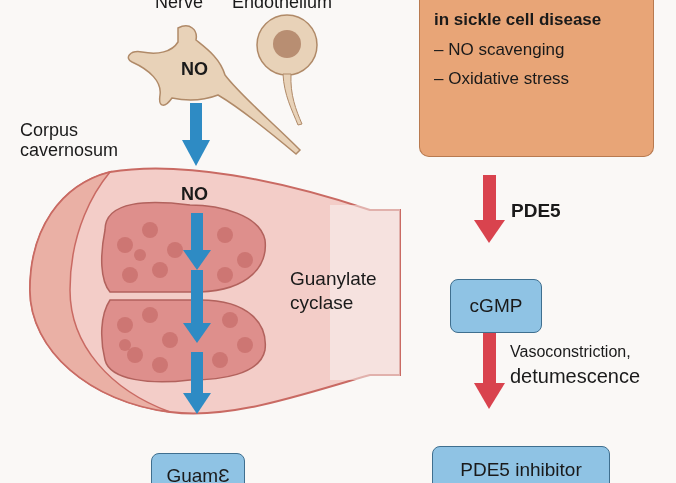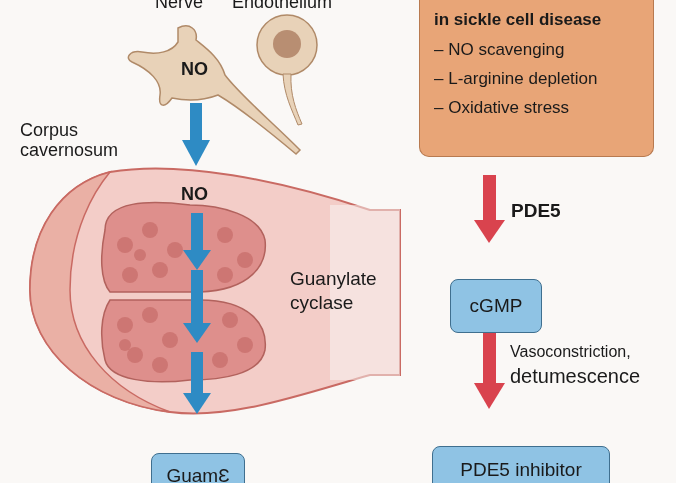--- a/index.html
+++ b/index.html
@@ -80,19 +80,18 @@
 <div class="lbl bold" style="left:181px;top:184px">NO</div>
 <div class="lbl" style="left:290px;top:268px;font-size:19px">Guanylate</div>
 <div class="lbl" style="left:290px;top:292px;font-size:19px">cyclase</div>
 <div class="lbl bold" style="left:511px;top:200px;font-size:19px">PDE5</div>
 <div class="lbl" style="left:510px;top:341px;font-size:16px">Vasoconstriction,</div>
 <div class="lbl" style="left:510px;top:366px;font-size:20px">detumescence</div>
 
 <div class="orange">
   <div class="title">in sickle cell disease</div>
   <div class="item" style="margin-top:3px">– NO scavenging</div>
-  <div class="item">– L-arginine depletion</div>
   <div class="item">– Oxidative stress</div>
 </div>
 
 <div class="box-blue" style="left:151px;top:429px;width:92px;height:43px">GuamƐ</div>
 <div class="box-blue" style="left:450px;top:255px;width:90px;height:52px">cGMP</div>
 <div class="box-blue" style="left:432px;top:422px;width:176px;height:45px">PDE5 inhibitor</div>
 
 </body></html>

